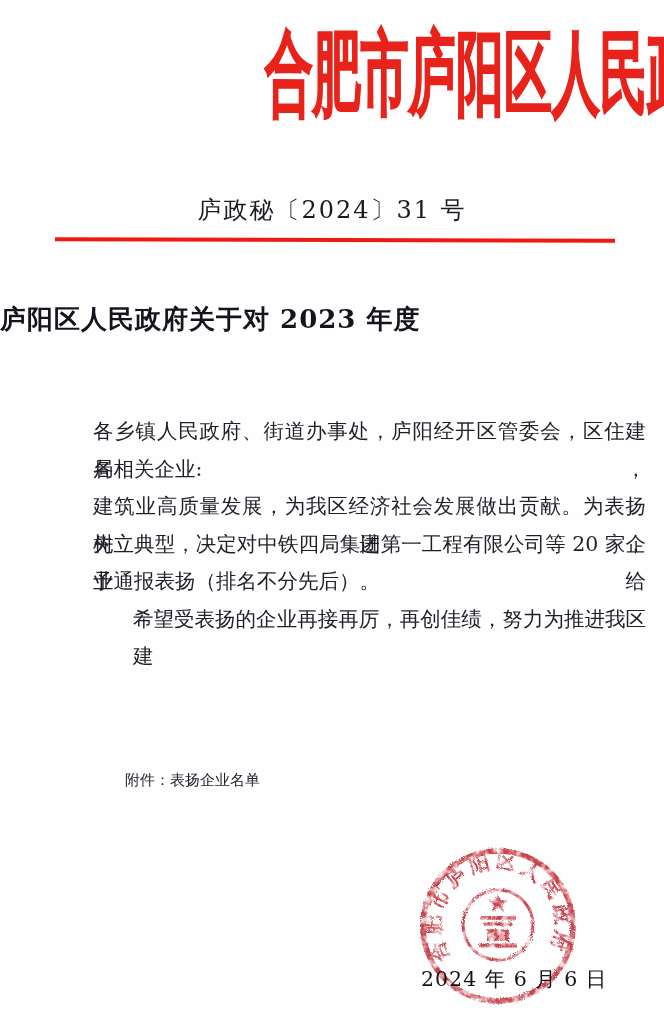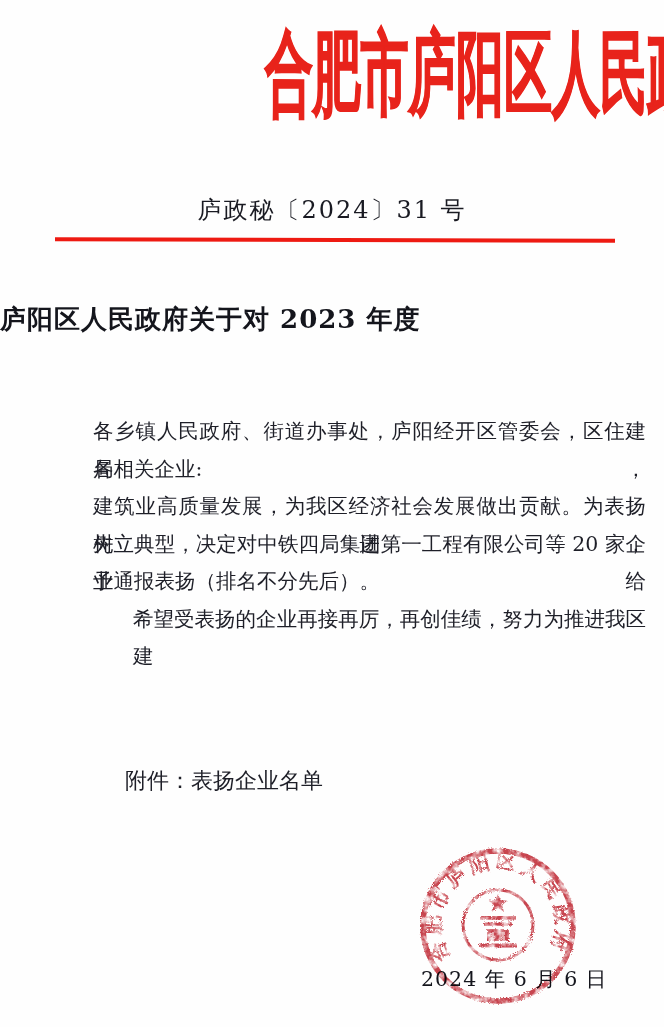--- a/index.html
+++ b/index.html
@@ -91,21 +91,21 @@
   .bline.full {
     text-align: justify;
     text-align-last: justify;
   }
   .bline.indent { text-indent: 40px; }
   .bline.block-indent { margin-left: 40px; }
   .attachment {
     position: absolute;
     left: 125px;
     top: 762px;
-    font-size: 22px;
+    font-size: 15px;
     line-height: 37.5px;
     color: #1e1f28;
   }
   
   .date-line {
     position: absolute;
     left: 421px;
     top: 964px;
     font-size: 20.5px;
     line-height: 30px;

